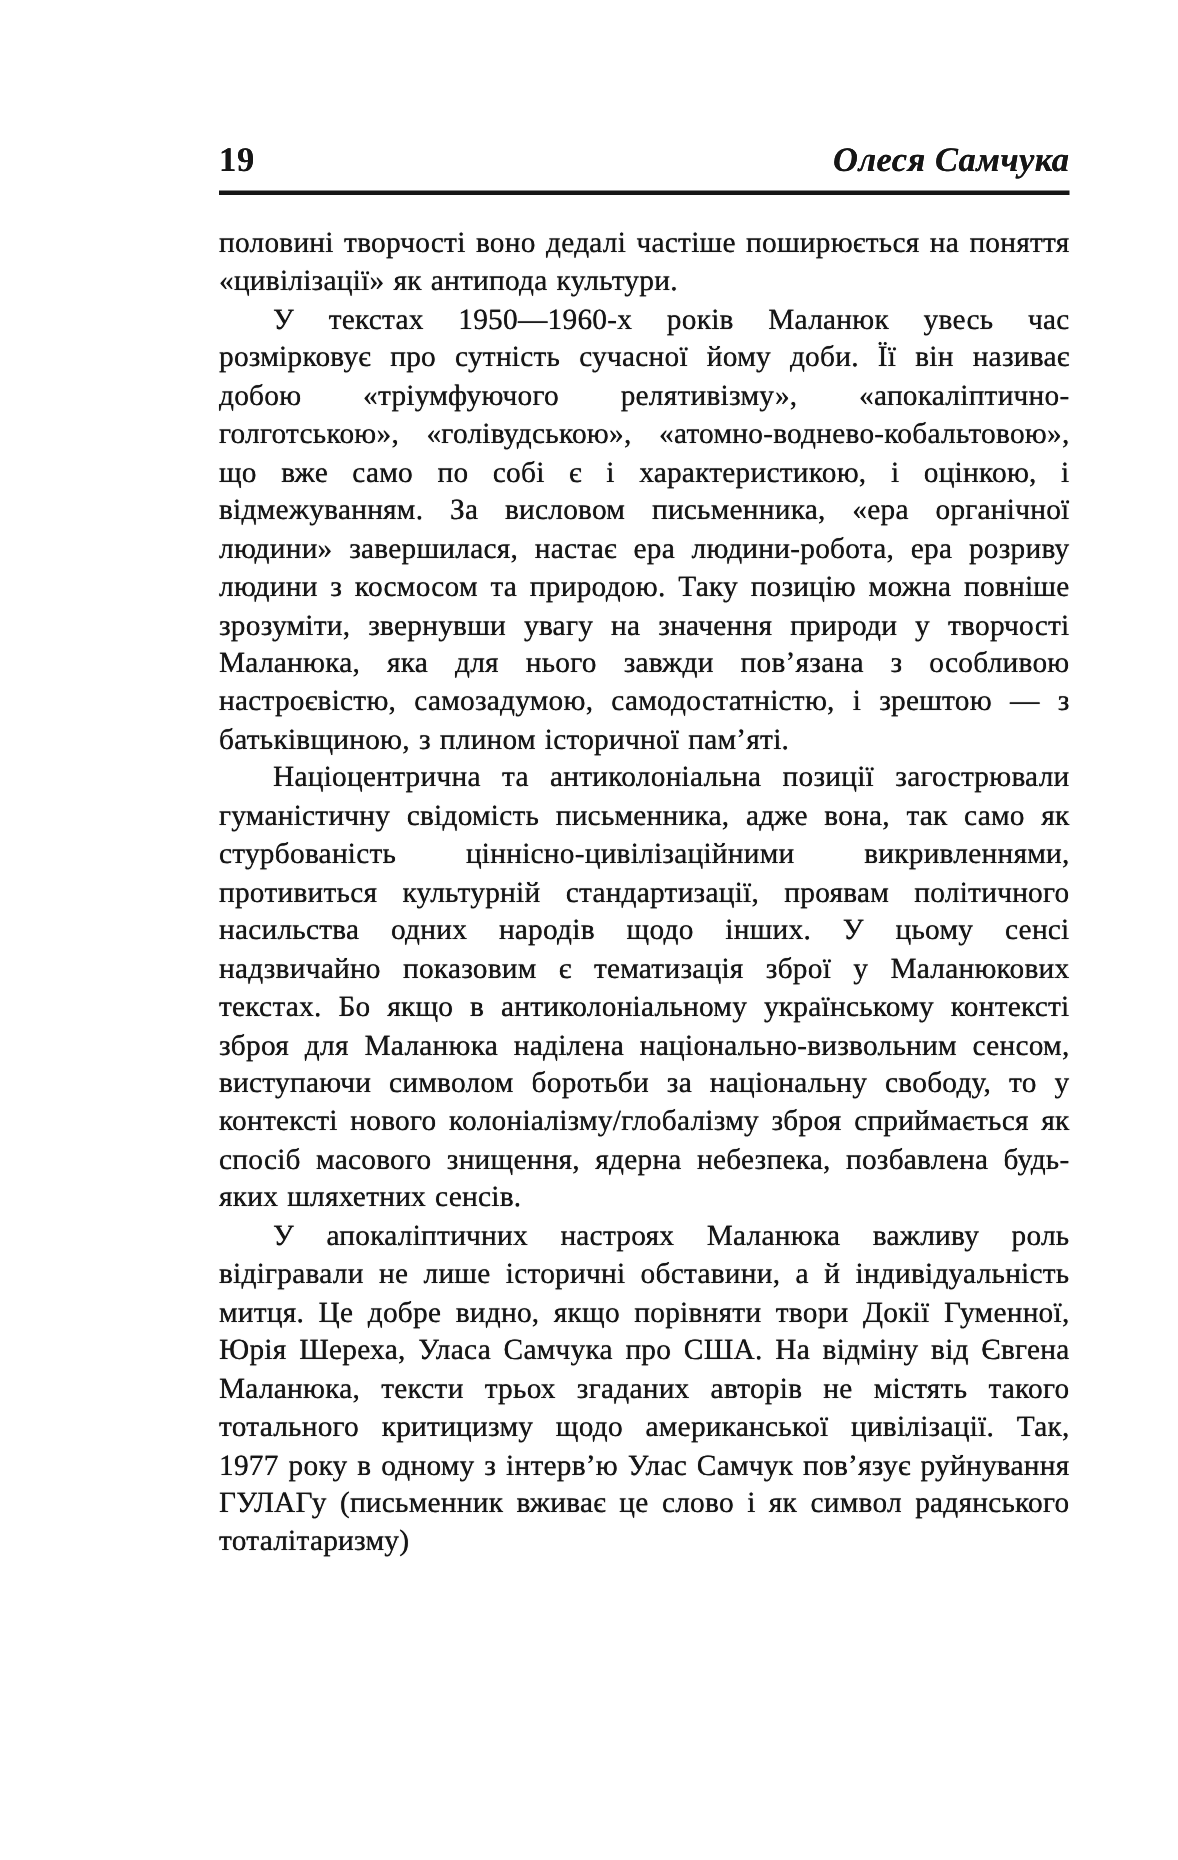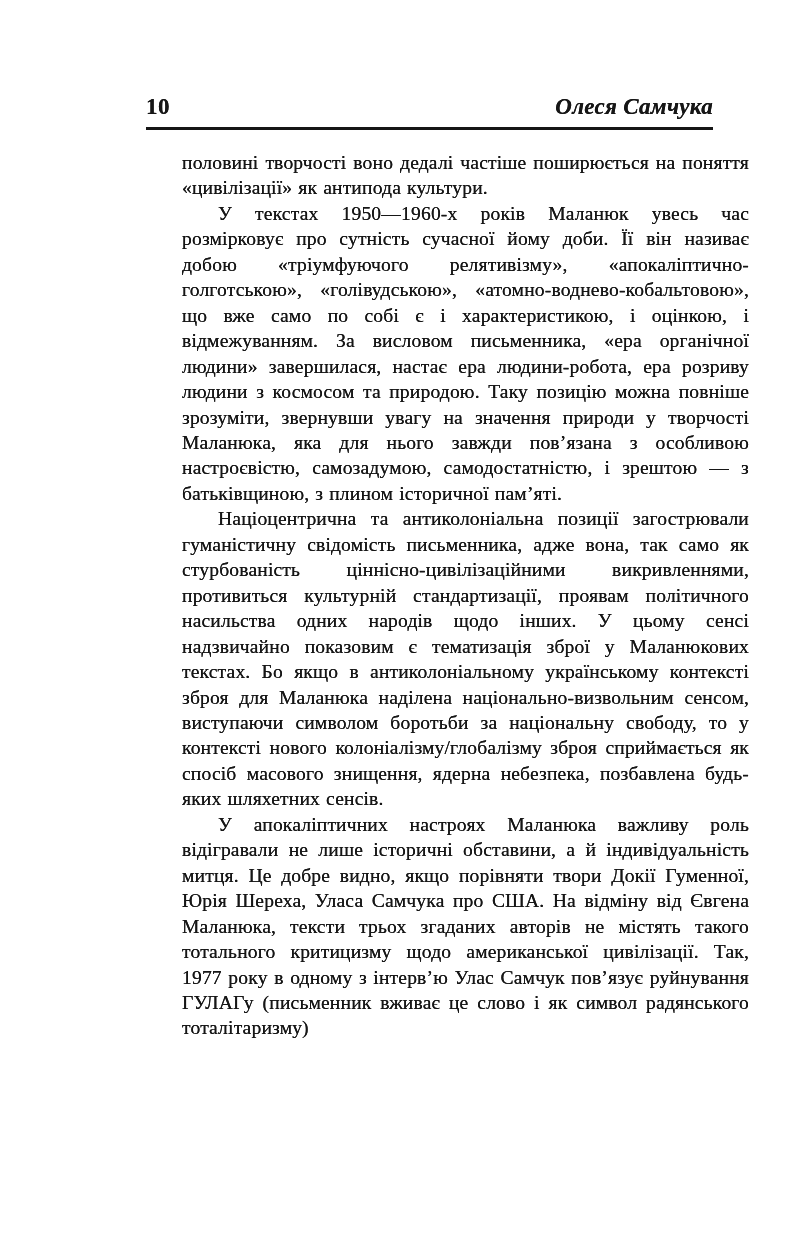--- a/index.html
+++ b/index.html
@@ -40,42 +40,41 @@
     font-style: italic;
     letter-spacing: 0.3px;
     text-shadow: 0 0 0.4px currentColor;
   }
   
   .body-text {
     position: absolute;
     top: 150px;
     left: 146px;
     width: 567px;
-    margin-left: 36px;
   }
   .body-text p {
     margin: 0;
     font-size: 19.6px;
     line-height: 25.45px;
     text-align: justify;
     letter-spacing: 0.15px;
     word-spacing: 1px;
     text-shadow: 0 0 0.45px currentColor;
   }
   .body-text p.indent {
     text-indent: 36px;
   }
 </style>
 </head>
 <body>
 
 <div class="page" style="color: rgb(22, 22, 22); background: rgb(255, 255, 255);">
 
   <div class="running-header" style="border-bottom-color: rgb(22, 22, 22);">
-    <span class="page-number">10</span>
+    <span class="page-number">19</span>
     <span class="running-title">Олеся Самчука</span>
   </div>
 
   <div class="body-text">
       <p class="">половині творчості воно дедалі частіше поширюється на поняття «цивілізації» як антипода культури.</p>
       <p class="indent">У текстах 1950—1960-х років Маланюк увесь час розмірковує про сутність сучасної йому доби. Її він називає добою «тріумфуючого релятивізму», «апокаліптично-голготською», «голівудською», «атомно-воднево-кобальтовою», що вже само по собі є і характеристикою, і оцінкою, і відмежуванням. За висловом письменника, «ера органічної людини» завершилася, настає ера людини-робота, ера розриву людини з космосом та природою. Таку позицію можна повніше зрозуміти, звернувши увагу на значення природи у творчості Маланюка, яка для нього завжди пов’язана з особливою настроєвістю, самозадумою, самодостатністю, і зрештою — з батьківщиною, з плином історичної пам’яті.</p>
       <p class="indent">Націоцентрична та антиколоніальна позиції загострювали гуманістичну свідомість письменника, адже вона, так само як стурбованість ціннісно-цивілізаційними викривленнями, противиться культурній стандартизації, проявам політичного насильства одних народів щодо інших. У цьому сенсі надзвичайно показовим є тематизація зброї у Маланюкових текстах. Бо якщо в антиколоніальному українському контексті зброя для Маланюка наділена національно-визвольним сенсом, виступаючи символом боротьби за національну свободу, то у контексті нового колоніалізму/глобалізму зброя сприймається як спосіб масового знищення, ядерна небезпека, позбавлена будь-яких шляхетних сенсів.</p>
       <p class="indent">У апокаліптичних настроях Маланюка важливу роль відігравали не лише історичні обставини, а й індивідуальність митця. Це добре видно, якщо порівняти твори Докії Гуменної, Юрія Шереха, Уласа Самчука про США. На відміну від Євгена Маланюка, тексти трьох згаданих авторів не містять такого тотального критицизму щодо американської цивілізації. Так, 1977 року в одному з інтерв’ю Улас Самчук пов’язує руйнування ГУЛАГу (письменник вживає це слово і як символ радянського тоталітаризму)</p>
     </div>
 

